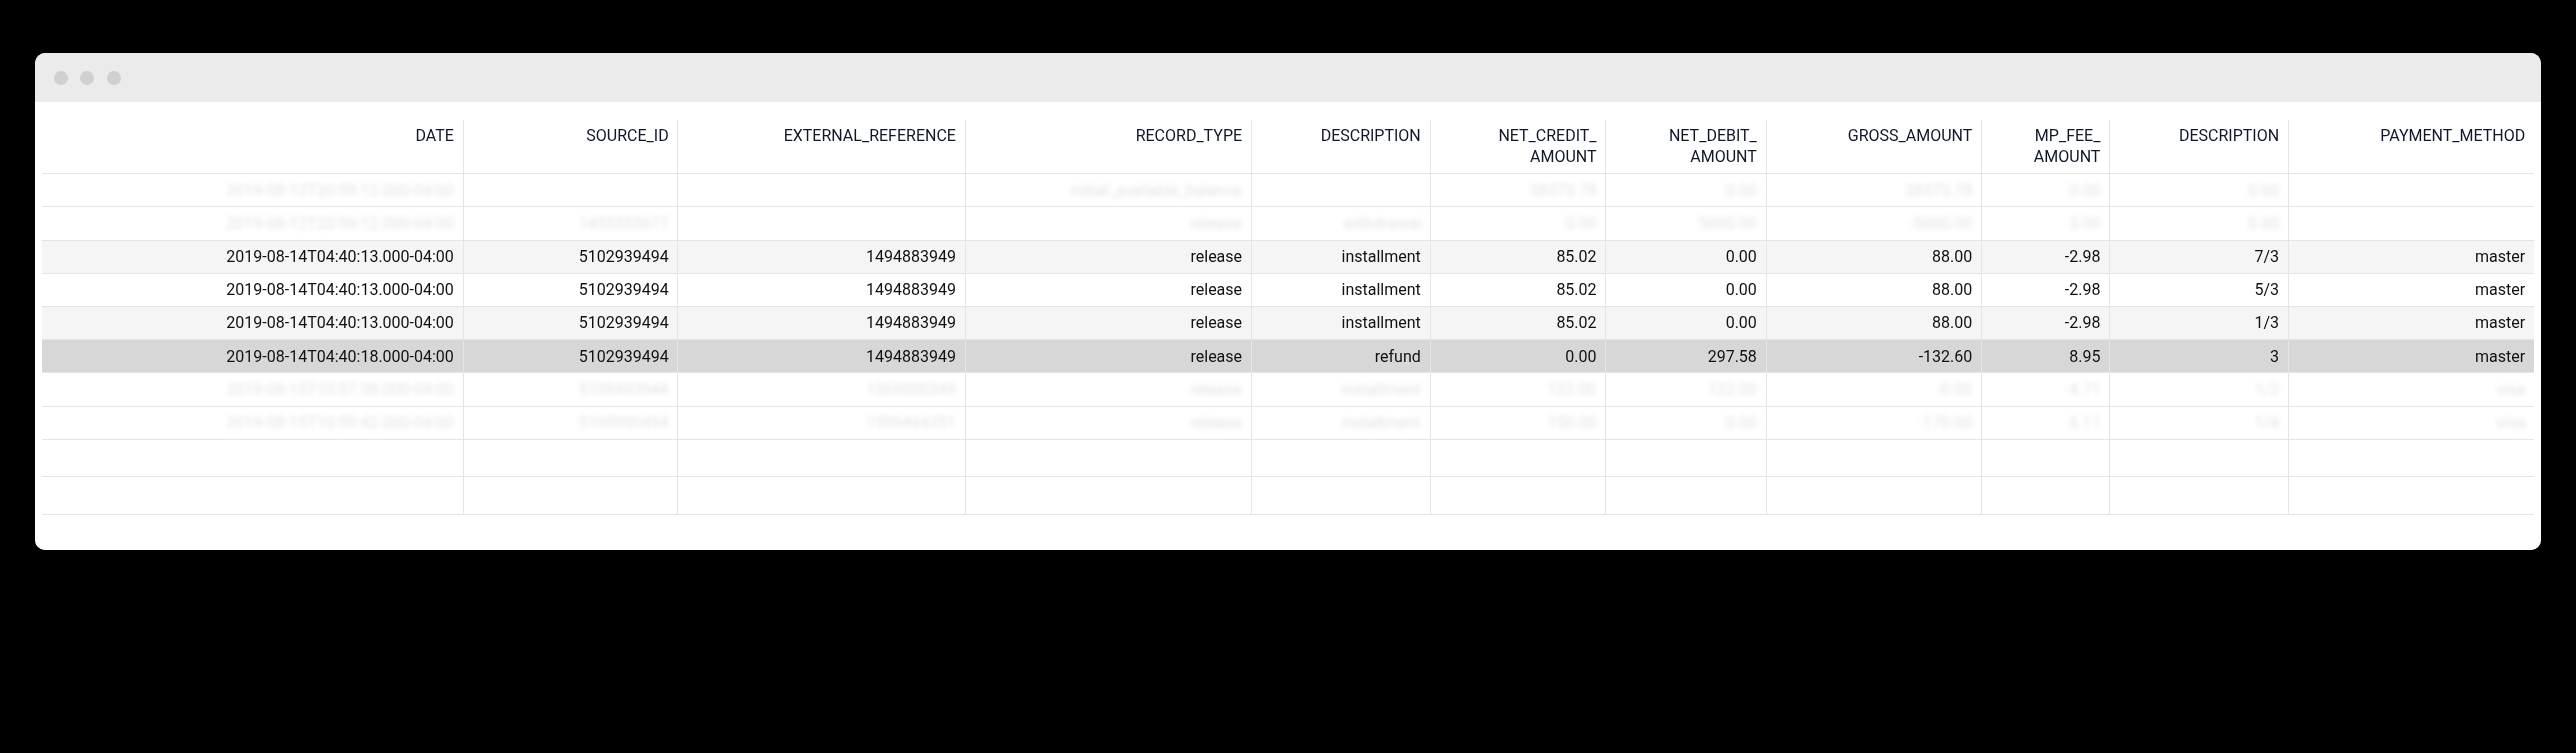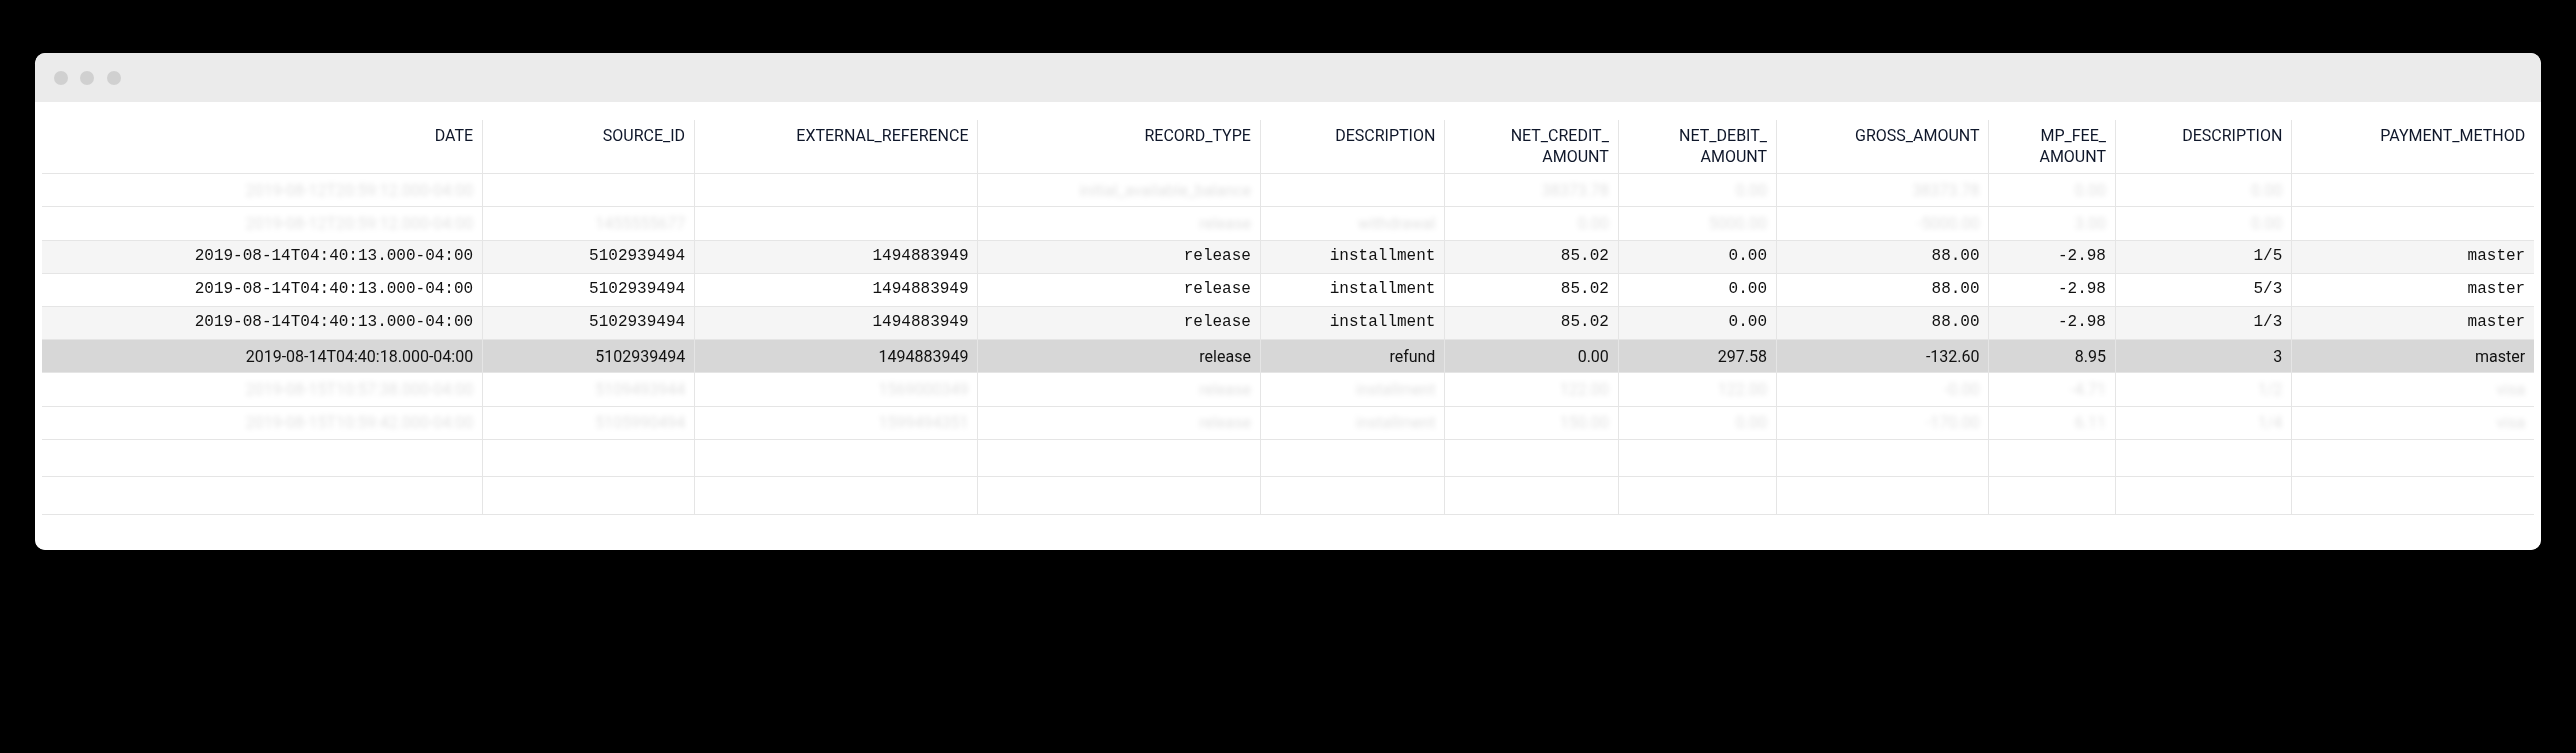--- a/index.html
+++ b/index.html
@@ -10,21 +10,21 @@
   .dot{width:14px;height:14px;border-radius:50%;background:#d0d0d0;}
   .content{padding:17.5px 7px 35px 7px;background:#fff;}
   table{border-collapse:collapse;width:100%;table-layout:auto;}
   th,td{border:0.9px solid #e5e5e5;padding:5.3px 8.8px;text-align:right;white-space:nowrap;vertical-align:top;font-size:16px;line-height:1.35;}
   th{font-weight:400;color:#0f172a;background:#fff;vertical-align:top;}
   .th-inner{display:block;}
   thead th{border-top:none;}
   tbody tr td:first-child,thead th:first-child{border-left:none;}
   tbody tr td:last-child,thead th:last-child{border-right:none;}
   tr.blur td{color:rgba(0,0,0,.12);filter:blur(2.6px);}
-  tr.clear td{background:#f5f5f5;font-family:Liberation Mono, monospace;}
+  tr.clear td{background:#f5f5f5;}
   tr.clear.alt td{background:#fff;}
   tr.highlight td{background:#d7d7d7;padding-left:43px;}
   tr.blankrow td{height:26px;}
   
 </style>
 </head>
 <body>
 <div class="stage">
   <div class="window">
     <div class="titlebar">
@@ -103,21 +103,21 @@
             <tr class="clear">
               <td>2019-08-14T04:40:13.000-04:00</td>
               <td>5102939494</td>
               <td>1494883949</td>
               <td>release</td>
               <td>installment</td>
               <td>85.02</td>
               <td>0.00</td>
               <td>88.00</td>
               <td>-2.98</td>
-              <td>1/5</td>
+              <td>7/3</td>
               <td>master</td>
             </tr>
             <tr class="clear alt">
               <td>2019-08-14T04:40:13.000-04:00</td>
               <td>5102939494</td>
               <td>1494883949</td>
               <td>release</td>
               <td>installment</td>
               <td>85.02</td>
               <td>0.00</td>

